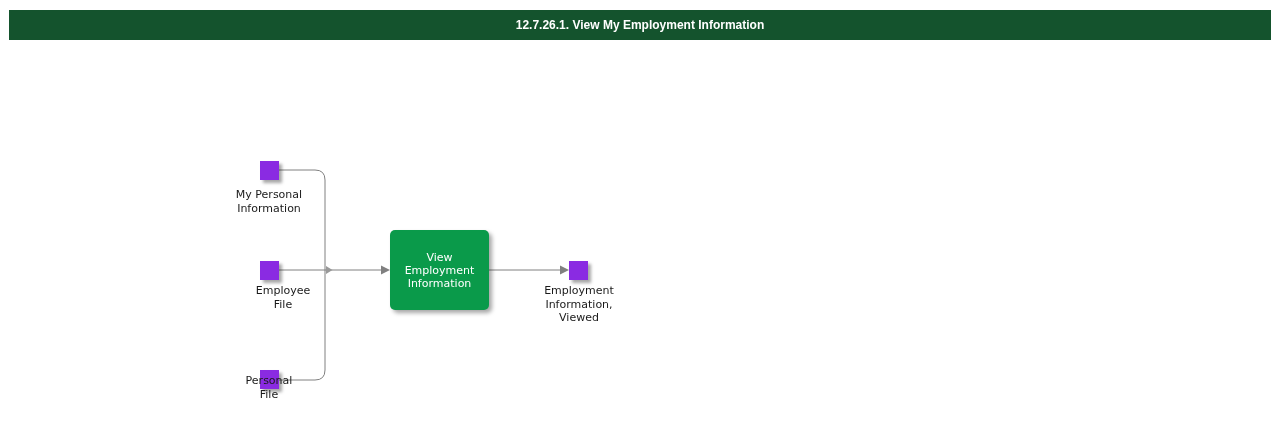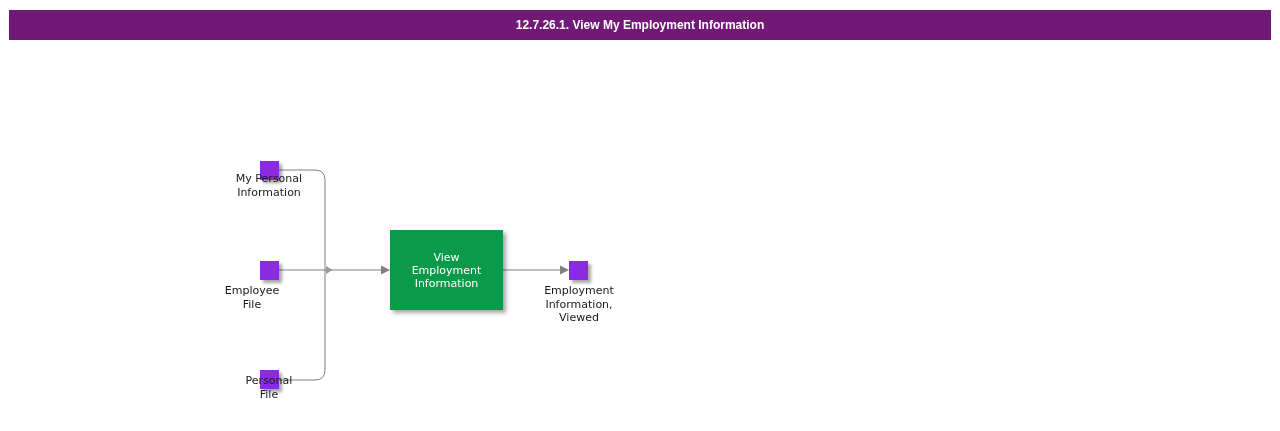--- a/index.html
+++ b/index.html
@@ -8,21 +8,21 @@
     width: 1280px;
     height: 431px;
     background: #ffffff;
     overflow: hidden;
     font-family: "DejaVu Sans", sans-serif;
   }
   .title-bar {
     position: absolute;
     left: 9px; top: 10px;
     width: 1262px; height: 30px;
-    background: #701a75;
+    background: #14532d;
     color: #ffffff;
     font-family: "Liberation Sans", sans-serif;
     font-weight: bold;
     font-size: 12px;
     line-height: 30px;
     text-align: center;
   }
   .connectors {
     position: absolute;
     left: 0; top: 0;
@@ -41,30 +41,30 @@
   .sq-4 { left: 569px; top: 261px; }
   .node-label {
     position: absolute;
     width: 140px;
     text-align: center;
     font-size: 11px;
     line-height: 13.5px;
     color: #1a1a1a;
     white-space: pre-line;
   }
-  .lbl-1 { left: 199px; top: 172px; }
-  .lbl-2 { left: 182px; top: 284px; }
+  .lbl-1 { left: 199px; top: 188px; }
+  .lbl-2 { left: 213px; top: 284px; }
   .lbl-3 { left: 199px; top: 374px; }
   .lbl-4 { left: 509px; top: 284px; }
   .process-box {
     position: absolute;
     left: 390px; top: 230px;
-    width: 113px; height: 80px;
+    width: 99px; height: 80px;
     background: #0A9A4A;
-    border-radius: 0;
+    border-radius: 5px;
     box-shadow: 3px 3px 4px rgba(0,0,0,0.35);
     color: #ffffff;
     font-size: 11px;
     line-height: 13px;
     display: flex;
     align-items: center;
     justify-content: center;
     text-align: center;
     cursor: pointer;
   }

